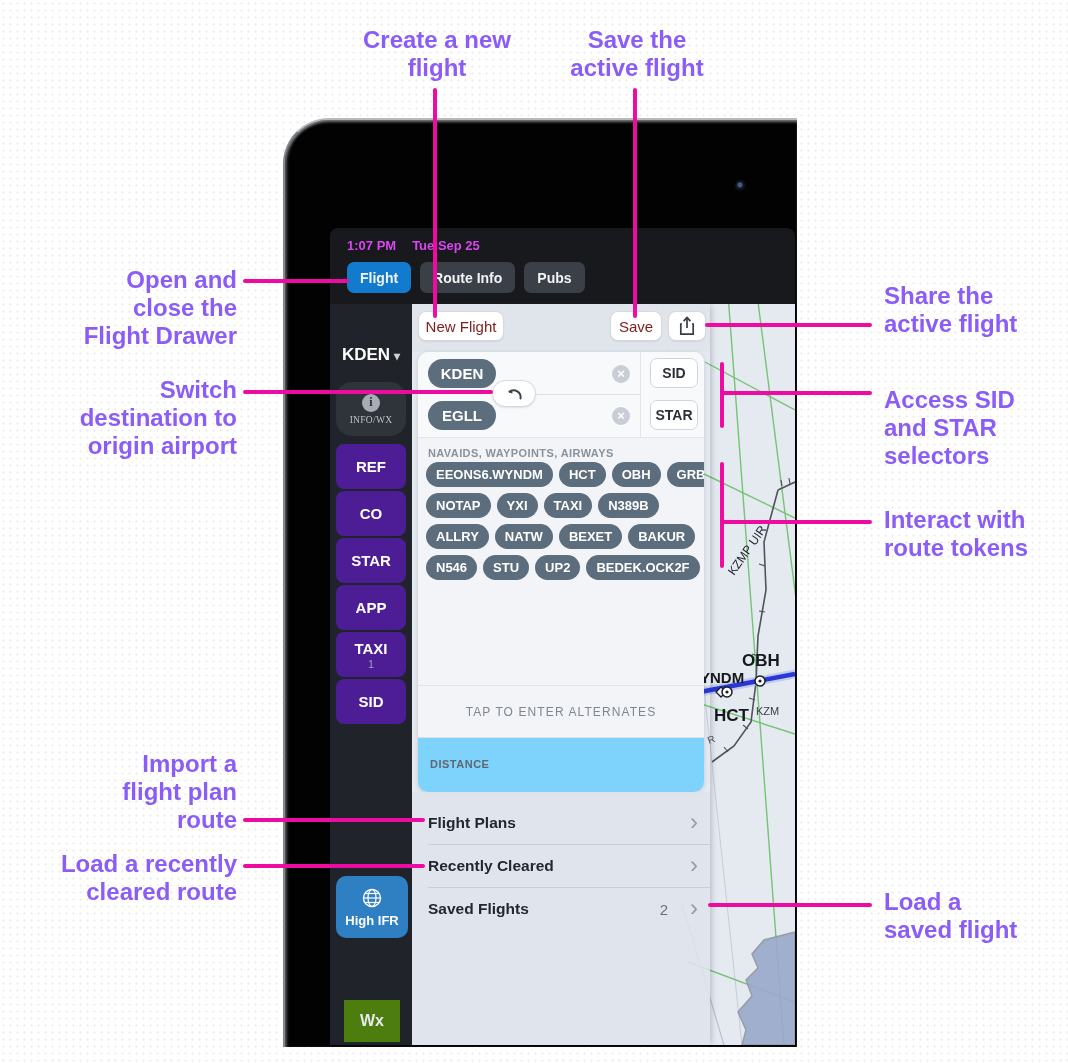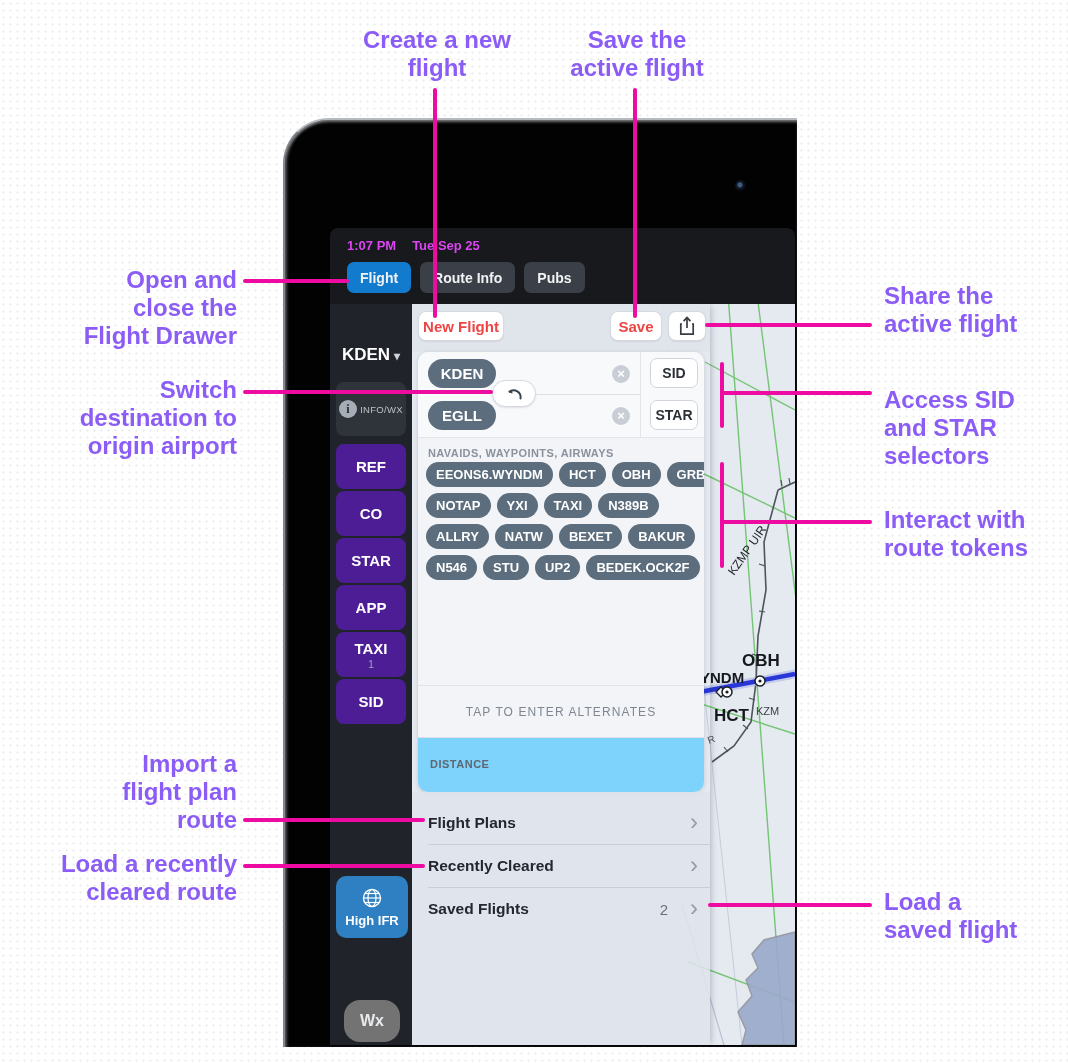--- a/index.html
+++ b/index.html
@@ -36,42 +36,42 @@
   .tabbar{left:0;top:34px;width:465px;height:42px;display:flex;align-items:flex-start;gap:9px;padding-left:17px;box-sizing:border-box;}
   .tab{height:31px;border-radius:7px;background:#3b4048;color:#f1f2f4;font-size:14px;font-weight:600;
     display:flex;align-items:center;justify-content:center;padding:0 13px;}
   .tab.active{background:#137bce;}
 
   
   .sidebar{left:0;top:76px;width:82px;height:741px;background:#202329;z-index:3;}
   .sb-airport{left:0;top:36px;width:82px;height:30px;display:flex;align-items:center;justify-content:center;gap:4px;
     color:#fff;font-size:17px;font-weight:700;}
   .caret-down::after{content:"▾";font-size:12px;color:#cfd3d8;}
-  .sb-infowx{left:6px;top:78px;width:70px;height:54px;background:#2f333a;border-radius:8px;
-    display:flex;flex-direction:row;align-items:center;justify-content:center;gap:3px;}
+  .sb-infowx{left:6px;top:78px;width:70px;height:54px;background:#2f333a;border-radius:16px;
+    display:flex;flex-direction:column;align-items:center;justify-content:center;gap:3px;font-family:Liberation Serif, serif;}
   .info-icon{width:18px;height:18px;border-radius:50%;background:#a6adb6;display:flex;align-items:center;justify-content:center;}
   .info-icon::after{content:"i";font-weight:700;font-size:12px;color:#2a2e34;font-family:"Liberation Serif",serif;}
   .sb-infowx span{font-size:9.5px;color:#bcc2c9;letter-spacing:.3px;}
   .sb-btn{left:6px;width:70px;height:45px;background:#4c1d95;border-radius:8px;
     display:flex;flex-direction:column;align-items:center;justify-content:center;color:#fff;font-size:15px;font-weight:700;}
   .sb-btn .sub{font-size:11px;font-weight:400;color:#9aa1ab;margin-top:1px;}
   .sb-highifr{left:6px;top:572px;width:72px;height:62px;background:#2e80c3;border-radius:10px;
     display:flex;flex-direction:column;align-items:center;justify-content:center;gap:4px;color:#fff;font-size:13px;font-weight:600;}
-  .sb-wx{left:14px;top:696px;width:56px;height:42px;background:#737373;border-radius:16px;
+  .sb-wx{left:14px;top:696px;width:56px;height:42px;background:#4d7c0f;border-radius:0;
     display:flex;align-items:center;justify-content:center;color:#e8eaed;font-size:16px;font-weight:700;}
 
   
   .mapsvg{left:82px;top:76px;z-index:1;}
   .mapsvg text{font-family:"Liberation Sans",sans-serif;}
 
   
   .drawer{left:82px;top:76px;width:298px;height:741px;z-index:2;box-shadow:3px 0 6px -2px rgba(40,50,70,.28);}
   .strip{left:0;top:0;width:298px;height:48px;background:rgba(224,228,236,0.92);}
   .wbtn{background:#fff;border:1px solid rgba(180,186,196,.55);border-radius:8px;box-sizing:border-box;
-    display:flex;align-items:center;justify-content:center;color:#ef4444;font-size:15px;font-weight:700;
+    display:flex;align-items:center;justify-content:center;color:#7f1d1d;font-size:15px;font-weight:400;
     box-shadow:0 1px 1px rgba(30,40,60,.08);}
   .card{left:6px;top:48px;width:286px;height:440px;background:#f3f4f7;border-radius:10px;overflow:hidden;
     box-shadow:0 1px 4px rgba(40,50,70,.18);}
   .editor{left:0;top:0;width:286px;height:85px;background:#f8f9fb;border-bottom:1px solid #e2e5ea;}
   .apt-pill{left:10px;width:68px;height:29px;background:#5c6d7d;border-radius:15px;
     display:flex;align-items:center;justify-content:center;color:#fff;font-size:15px;font-weight:700;}
   .close-x{left:194px;width:18px;height:18px;border-radius:50%;background:#c9ced6;
     display:flex;align-items:center;justify-content:center;}
   .close-x::after{content:"×";color:#fff;font-size:13px;font-weight:700;line-height:1;margin-top:-1px;}
   .proc-btn{left:232px;width:48px;height:30px;background:#fff;border:1px solid #d2d6dc;border-radius:7px;box-sizing:border-box;

